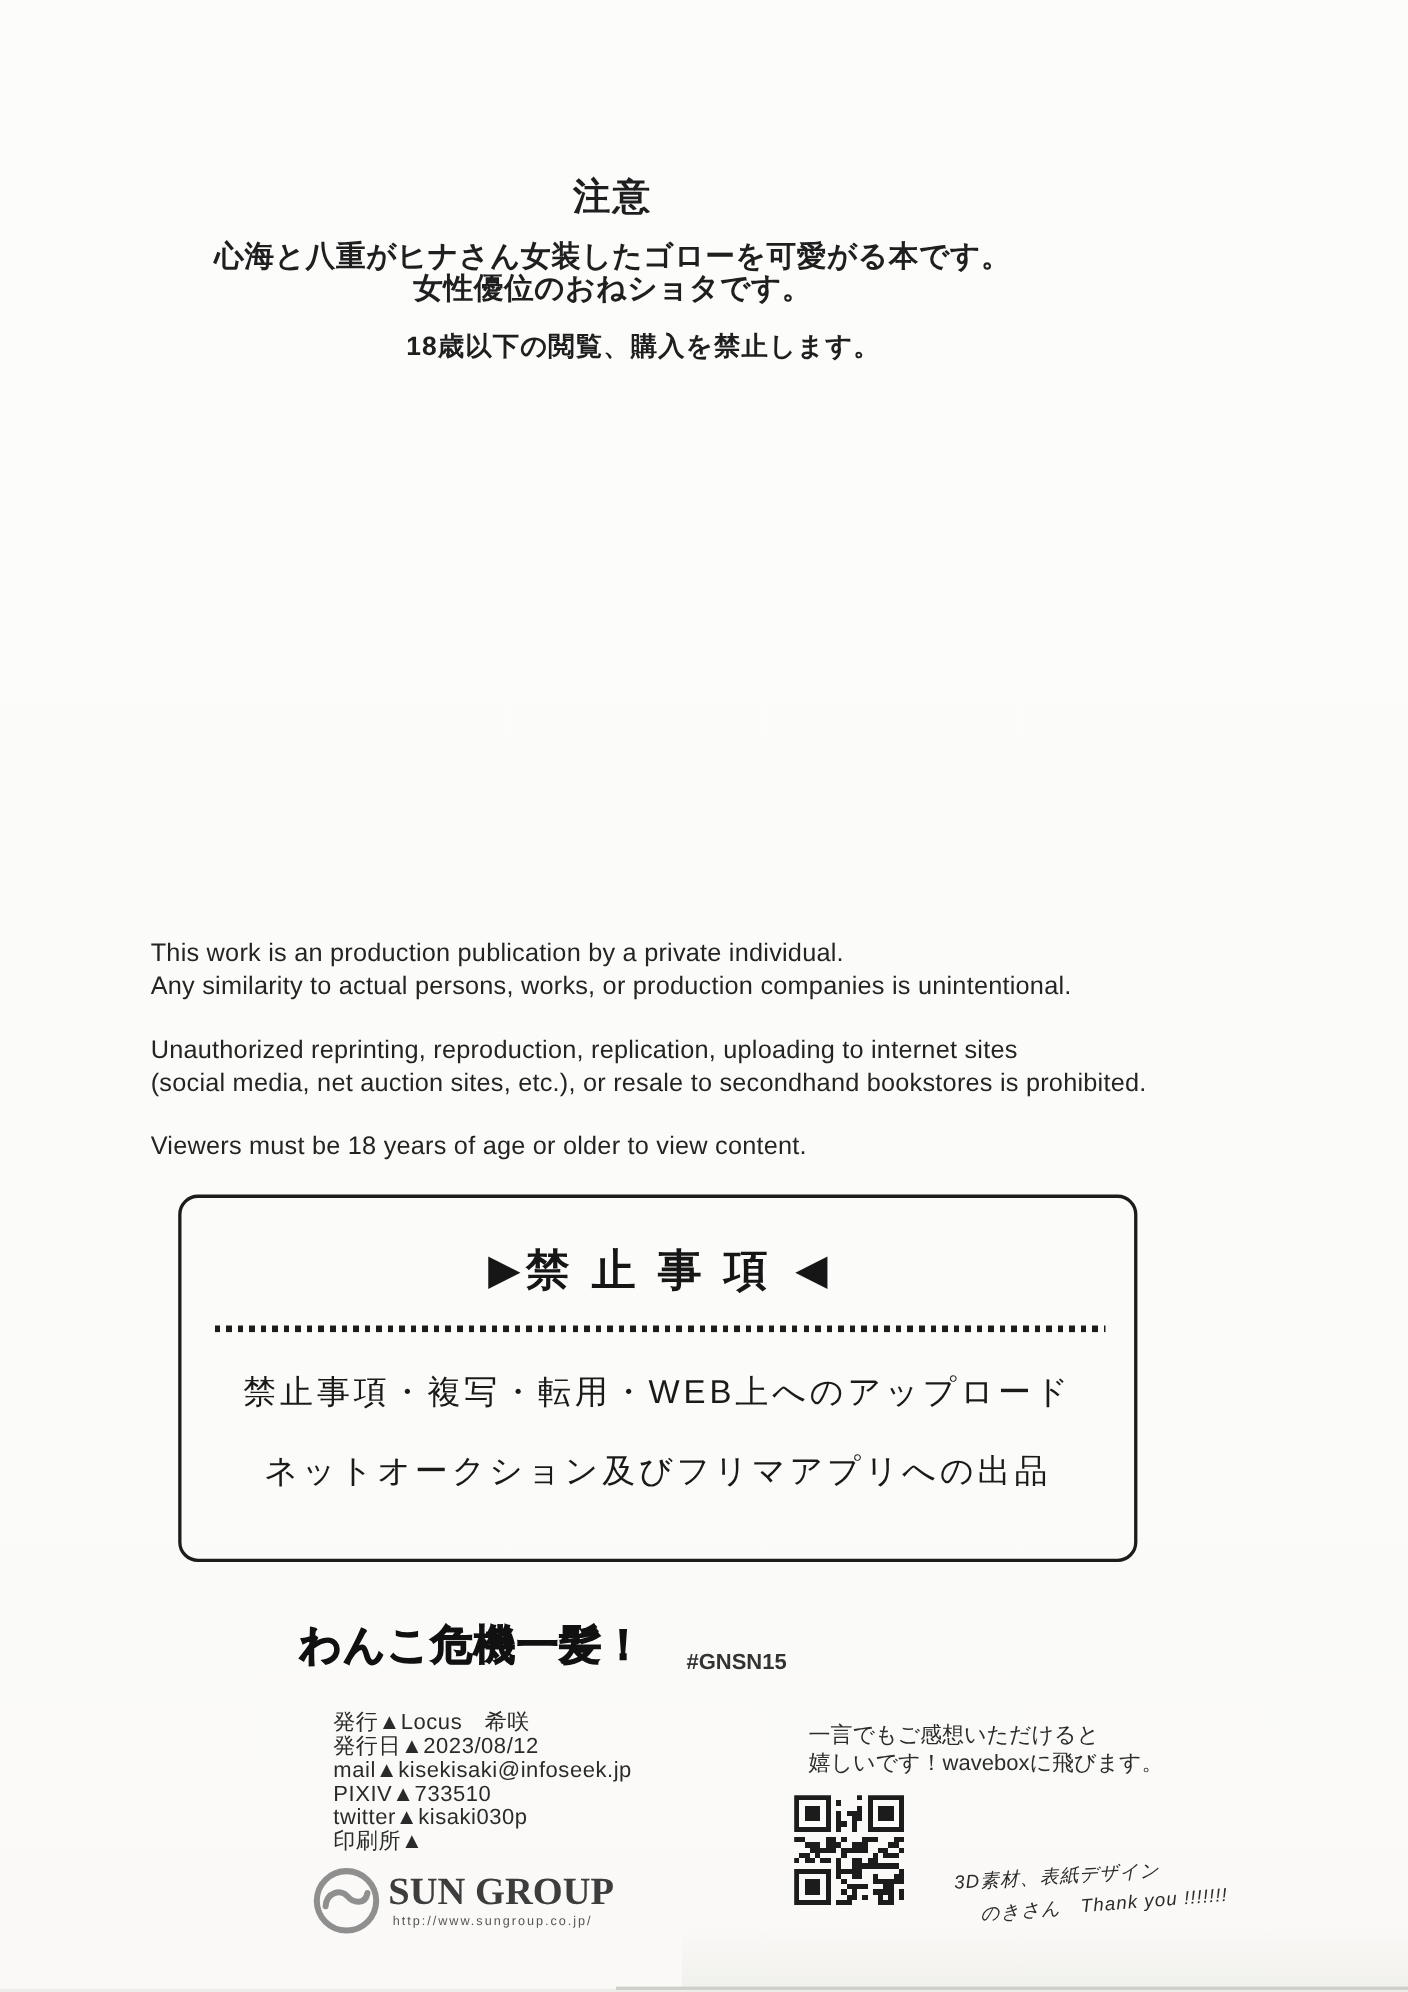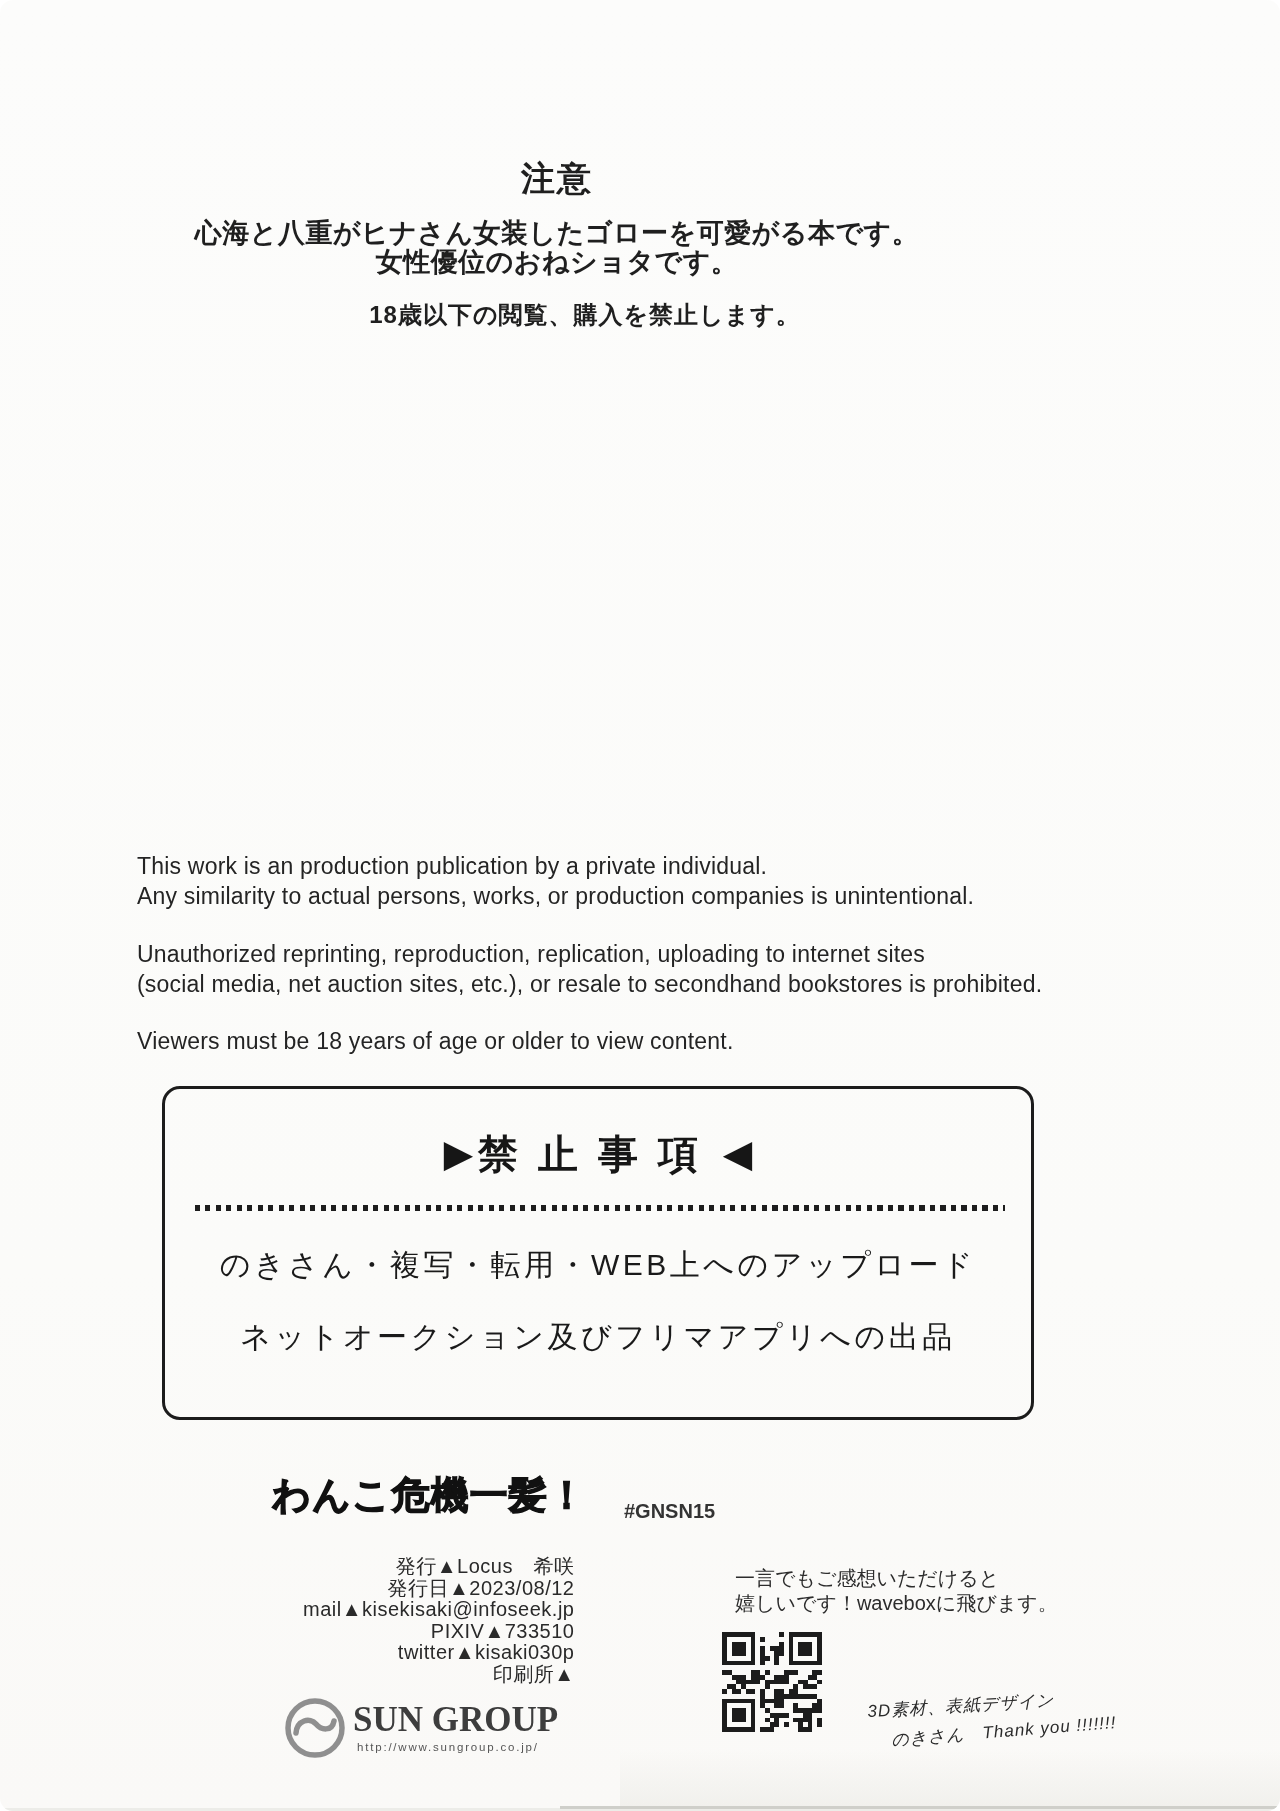--- a/index.html
+++ b/index.html
@@ -3,21 +3,20 @@
 <meta charset="utf-8">
 <style>
   html,body{margin:0;padding:0;}
   .page{
     position:relative;
     width:1280px;height:1811px;
     background:linear-gradient(180deg,#fcfcfb 0%,#fbfbf9 70%,#faf9f7 100%);
     font-family:"Liberation Sans",sans-serif;
     color:#1f1f1f;
     overflow:hidden;
-    border-radius:13px;
   }
   .abs{position:absolute;}
   .centered{left:0;width:1114px;text-align:center;}
   .notice-heading{top:156px;font-size:34px;font-weight:bold;letter-spacing:2px;}
   .notice-lines{top:219px;font-size:27px;font-weight:bold;line-height:29px;letter-spacing:0.5px;}
   .age-line{top:299px;font-size:24px;font-weight:bold;letter-spacing:1px;margin-left:28px;}
   .eng{left:137px;font-size:23px;line-height:30px;color:#242424;letter-spacing:0.2px;}
   .eng-p1{top:851px;}
   .eng-p2{top:939px;}
   .eng-p3{top:1026px;}
@@ -40,21 +39,21 @@
   .pro-line{position:absolute;left:0;width:100%;text-align:center;
     font-size:30px;font-weight:500;color:#1a1a1a;letter-spacing:3.5px;}
   .pro-line1{top:156px;}
   .pro-line2{top:228px;}
   .book-title{
     left:272px;top:1470px;font-size:38px;font-weight:900;color:#111;
     letter-spacing:1px;-webkit-text-stroke:1.3px #111;
   }
   .hashtag{left:624px;top:1500px;font-size:20px;font-weight:bold;color:#333;}
   .info-lines{left:303px;top:1556px;font-size:20px;line-height:21.5px;color:#2a2a2a;letter-spacing:0.5px;}
-  .info-lines div{white-space:pre;text-align:right;}
+  .info-lines div{white-space:pre;}
   .printer-logo{left:283px;top:1694px;width:300px;height:72px;}
   .emblem{position:absolute;left:0;top:2px;width:64px;height:64px;}
   .printer-name{
     position:absolute;left:70px;top:6px;
     font-family:"Liberation Serif",serif;font-weight:bold;
     font-size:35px;color:#3d3d3d;letter-spacing:0px;white-space:nowrap;
   }
   .printer-url{
     position:absolute;left:74px;top:47px;
     font-size:11.5px;color:#555;letter-spacing:1.8px;white-space:nowrap;
@@ -97,21 +96,21 @@
   </div>
   <div class="abs eng eng-p3">
     <div>Viewers must be 18 years of age or older to view content.</div>
   </div>
 
   <div class="abs pro-box">
     <div class="pro-heading">
       <span class="arr">▶</span><span class="jp">禁止事項</span><span class="arr">◀</span>
     </div>
     <div class="dotted-sep"></div>
-    <div class="pro-line pro-line1">のきさん・複写・転用・WEB上へのアップロード</div>
+    <div class="pro-line pro-line1">禁止事項・複写・転用・WEB上へのアップロード</div>
     <div class="pro-line pro-line2">ネットオークション及びフリマアプリへの出品</div>
   </div>
 
   <div class="abs book-title">わんこ危機一髪！</div>
   <div class="abs hashtag">#GNSN15</div>
 
   <div class="abs info-lines">
     <div>発行▲Locus　希咲</div>
     <div>発行日▲2023/08/12</div>
     <div>mail▲kisekisaki@infoseek.jp</div>

